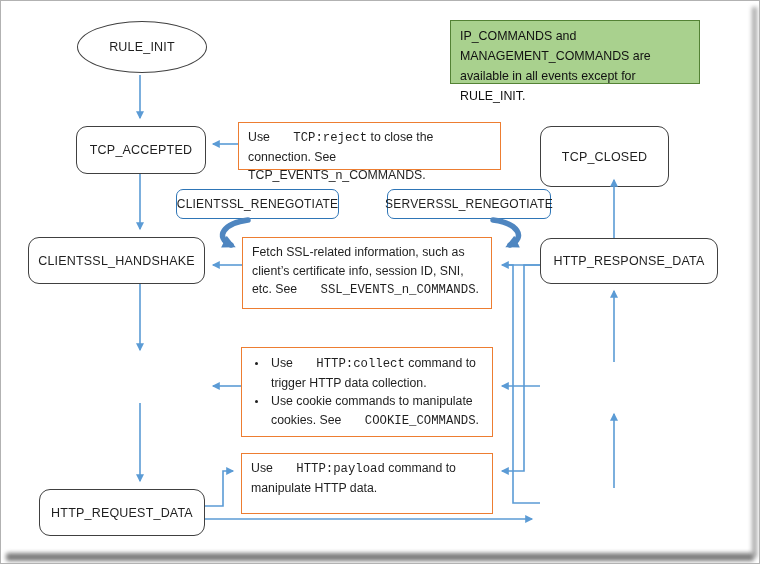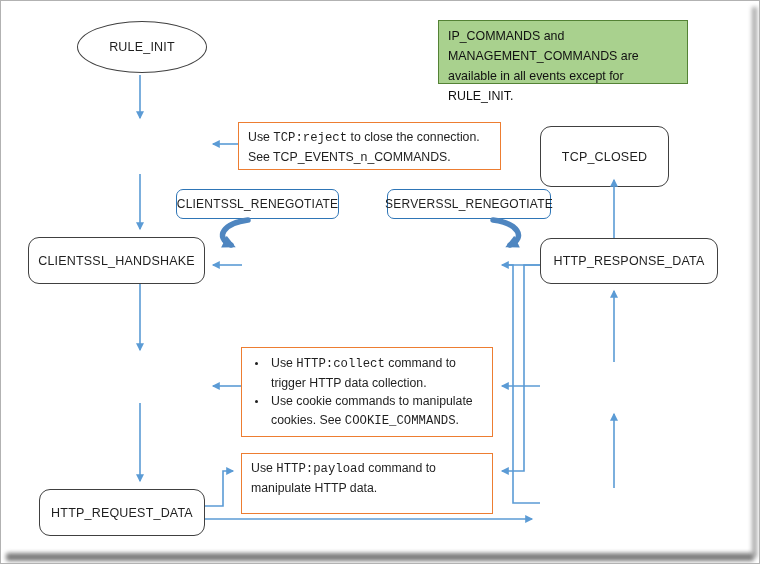--- a/index.html
+++ b/index.html
@@ -13,41 +13,44 @@
   .node{position:absolute;box-sizing:border-box;background:#fff;
         border:1.6px solid #404040;border-radius:11px;
         display:flex;align-items:center;justify-content:center;
         font-size:12.5px;color:#1f1f1f;letter-spacing:.2px;text-align:center;}
   .ellipse{border-radius:50%;}
   .renego{border:1.5px solid #2e75b6;border-radius:7px;font-size:12px;}
 
   .note{position:absolute;box-sizing:border-box;background:#fff;
         border:1.5px solid #ed7d31;color:#1f1f1f;font-size:12.3px;
         line-height:1.52;padding:5px 8px 4px 9px;}
-  .mono{font-family:"Liberation Mono","DejaVu Sans Mono",monospace;font-size:12.3px;}
+  .mono{font-family:"Liberation Mono","DejaVu Sans Mono",monospace;font-size:12.3px;margin-left:20px;}
 
   .callout{position:absolute;box-sizing:border-box;background:#a9d18e;
         border:1.2px solid #548235;color:#111;font-size:12.4px;line-height:1.6;
         padding:6px 9px;}
 
   ul.note-list{margin:0;padding:0 0 0 17px;}
   ul.note-list li{margin:0;padding:0 0 0 3px;}
   ul.note-list li::marker{font-size:10px;}
 
   svg.wires{position:absolute;left:0;top:0;pointer-events:none;}
 </style>
 </head>
 <body>
 
 <div class="frame">
 
   <div class="node ellipse" style="left:76px;top:20px;width:130px;height:52px;">
     <span>RULE_INIT</span>
   </div>
 
+  <div class="node" style="left:75px;top:125px;width:130px;height:48px;">
+    <span>TCP_ACCEPTED</span>
+  </div>
 
   <div class="node" style="left:27px;top:236px;width:177px;height:47px;">
     <span>CLIENTSSL_HANDSHAKE</span>
   </div>
 
 
   <div class="node" style="left:38px;top:488px;width:166px;height:47px;">
     <span>HTTP_REQUEST_DATA</span>
   </div>
 
@@ -66,37 +69,40 @@
   </div>
 
   <div class="node renego" style="left:386px;top:188px;width:164px;height:30px;">
     <span>SERVERSSL_RENEGOTIATE</span>
   </div>
 
   <div class="note" style="left:237px;top:121px;width:263px;height:48px;">
     <span>Use </span><span class="mono">TCP:reject</span><span> to close the connection. See TCP_EVENTS_n_COMMANDS.</span>
   </div>
 
+  <div class="note" style="left:241px;top:236px;width:250px;height:72px;">
+    <span>Fetch SSL-related information, such as client’s certificate info, session ID, SNI, etc. See </span><span class="mono">SSL_EVENTS_n_COMMANDS</span><span>.</span>
+  </div>
 
   <div class="note" style="left:240px;top:346px;width:252px;height:90px;padding-top:6px;">
     <ul class="note-list">
       <li>
         <span>Use </span><span class="mono">HTTP:collect</span><span> command to trigger HTTP data collection.</span>
       </li>
       <li>
         <span>Use cookie commands to manipulate cookies. See </span><span class="mono">COOKIE_COMMANDS</span><span>.</span>
       </li>
     </ul>
   </div>
 
   <div class="note" style="left:240px;top:452px;width:252px;height:61px;">
     <span>Use </span><span class="mono">HTTP:payload</span><span> command to manipulate HTTP data.</span>
   </div>
 
-  <div class="callout" style="left:437px;top:19px;width:250px;height:64px;">
+  <div class="callout" style="left:449px;top:19px;width:250px;height:64px;">
     <span>IP_COMMANDS and MANAGEMENT_COMMANDS are available in all events except for RULE_INIT.</span>
   </div>
 
   <svg class="wires" width="760" height="564" viewBox="0 0 760 564">
     <defs>
       <marker id="arr" viewBox="0 0 10 10" refX="8.5" refY="5" markerWidth="9" markerHeight="8" markerUnits="userSpaceOnUse" orient="auto">
         <path d="M0,0 L10,5 L0,10 Z" fill="#5b9bd5"></path>
       </marker>
       <marker id="arrBig" viewBox="0 0 10 10" refX="6" refY="5" markerWidth="14" markerHeight="13" markerUnits="userSpaceOnUse" orient="auto">
         <path d="M0,0 L10,5 L0,10 Z" fill="#4f86c0"></path>

